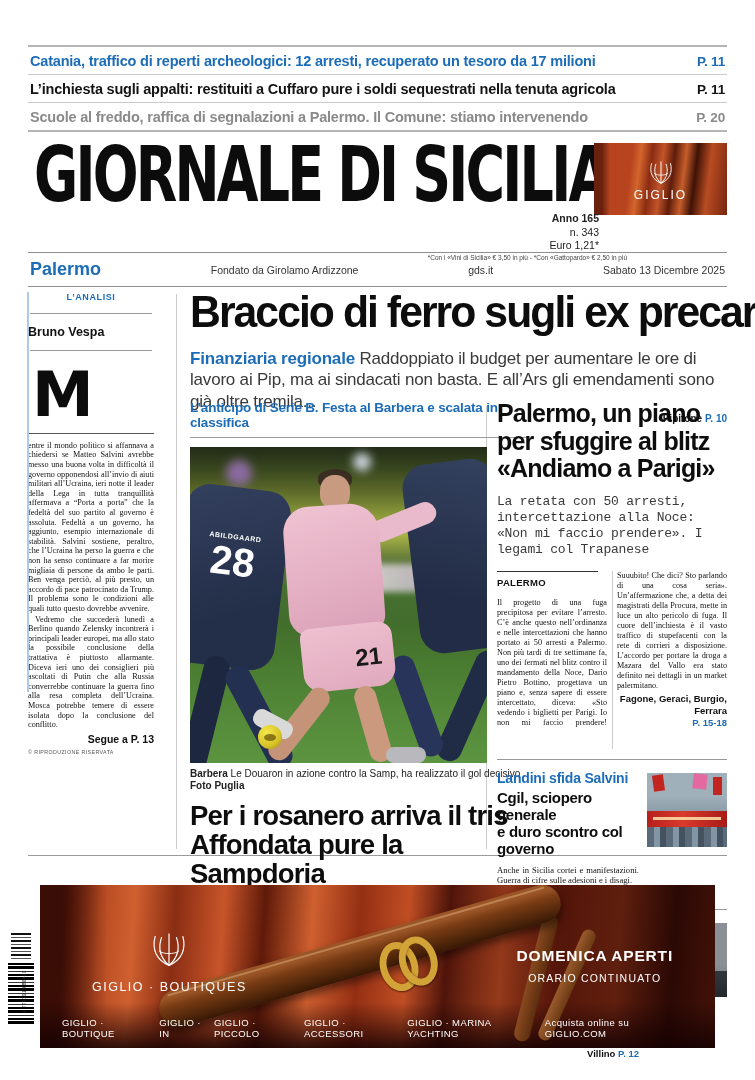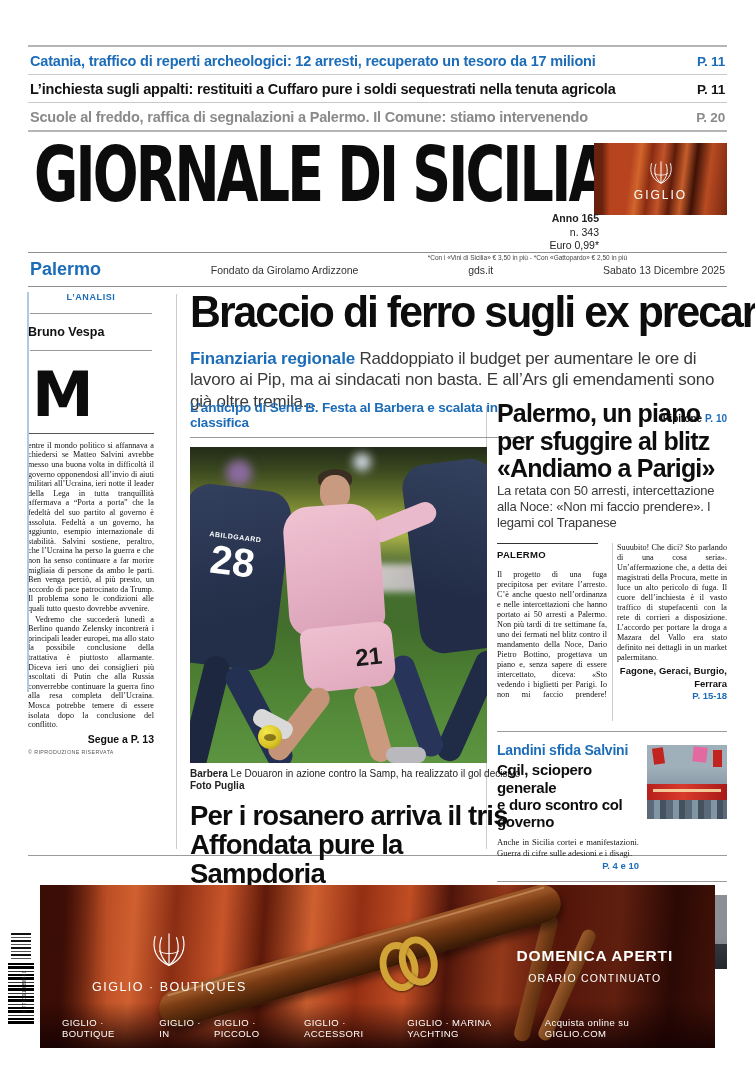--- a/index.html
+++ b/index.html
@@ -94,21 +94,21 @@
 
   .caption { font-size:10px; color:#222; margin-top:5px; line-height:1.2; }
   .match-headline { font-size:27.5px; font-weight:bold; line-height:1.06; letter-spacing:-.8px; margin-top:9px; color:#0d0d0d; }
   .match-stand { font-size:14.5px; color:#3a3a3a; margin-top:7px; letter-spacing:-.2px; }
   .match-byline { text-align:right; font-size:10px; margin-top:3px; }
 
   
   .right-col { position:absolute; left:469px; top:110px; width:230px; }
   .preline { white-space:pre-line; }
   .blitz-headline { font-size:25px; font-weight:bold; line-height:1.1; letter-spacing:-.8px; color:#0d0d0d; }
-  .blitz-stand { font-size:13px; color:#3a3a3a; line-height:1.25; margin-top:0; letter-spacing:-.2px; }
+  .blitz-stand { font-size:13px; color:#3a3a3a; line-height:1.25; margin-top:11px; letter-spacing:-.2px;font-family:Liberation Mono, monospace; }
   .blitz-bodywrap { margin-top:12px; height:178px; column-count:2; column-gap:10px; column-rule:1px solid #ccc; }
   .dateline { font-weight:bold; font-size:9.5px; border-top:1.5px solid #333; width:92%; padding-top:5px; margin-bottom:10px; letter-spacing:.3px; }
   .blitz-body { font-family:"Liberation Serif", serif; font-size:8.2px; line-height:10px; text-align:justify; color:#111; }
   .blitz-byline { text-align:right; font-size:9.5px; line-height:1.3; margin-top:2px; }
   .rc-rule { border:none; border-top:1px solid #9a9a9a; margin:10px 0; }
   .brief { display:flex; justify-content:space-between; }
   .brief-text { width:142px; }
   .brief-kicker { color:#1c6cb8; font-weight:bold; font-size:14px; letter-spacing:-.2px; }
   .brief-headline { font-size:15px; font-weight:bold; line-height:1.15; letter-spacing:-.3px; margin-top:3px; color:#0d0d0d; }
   .brief-body { font-family:"Liberation Serif", serif; font-size:8.6px; line-height:10.5px; color:#111; margin-top:7px; text-align:justify; }
@@ -188,21 +188,21 @@
         <path d="M24 42 C24 30 24 18 24 7"></path>
         <path d="M24 42 C34 33 36 22 32 11"></path>
           <path d="M24 42 C38 36 43 24 39 10"></path>
         <path d="M13 26 C18 30 30 30 35 26" stroke-width="1.2"></path>
       </svg>
       <div class="gname">GIGLIO</div>
     </div>
     <div class="edition-info">
       <div class="anno">Anno 165</div>
       <div>n. 343</div>
-      <div>Euro 0,99*</div>
+      <div>Euro 1,21*</div>
     </div>
     <div class="edition-note">*Con i «Vini di Sicilia» € 3,50 in più - *Con «Gattopardo» € 2,50 in più</div>
   </div>
 
   <div class="infobar">
     <span class="edition">Palermo</span>
     <span class="founder">Fondato da Girolamo Ardizzone</span>
     <span class="site">gds.it</span>
     <span class="date">Sabato 13 Dicembre 2025</span>
   </div>

